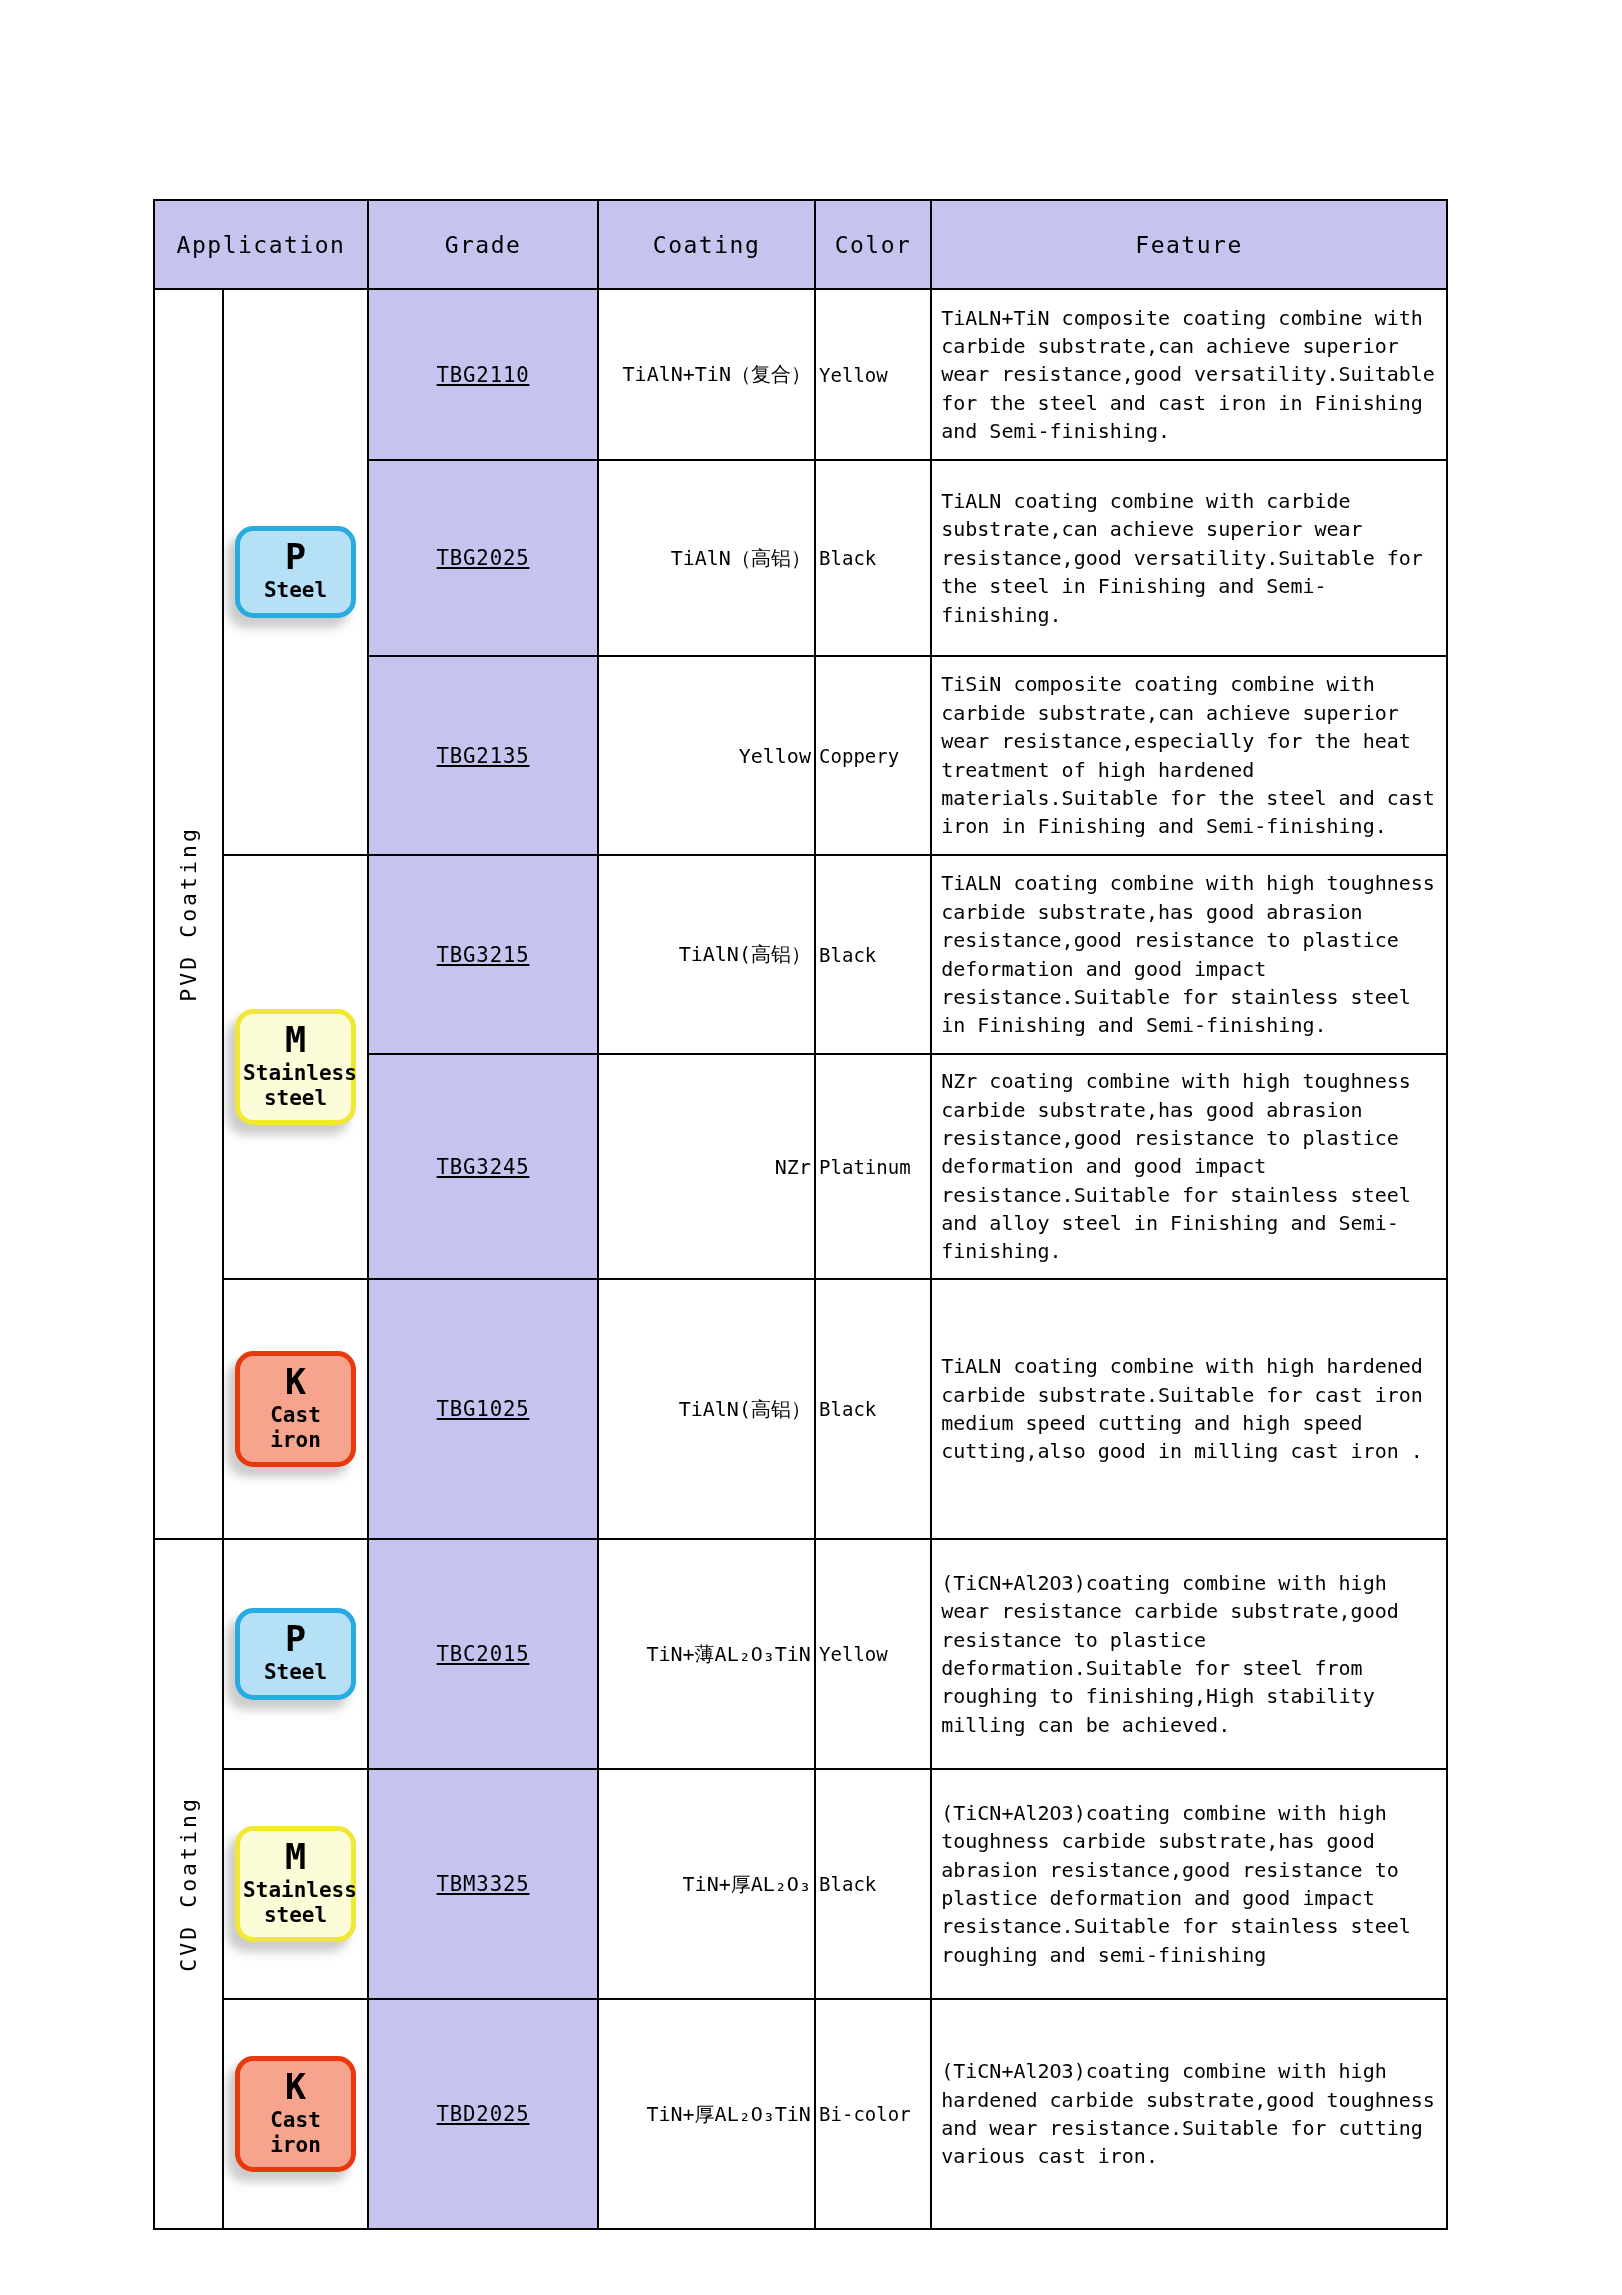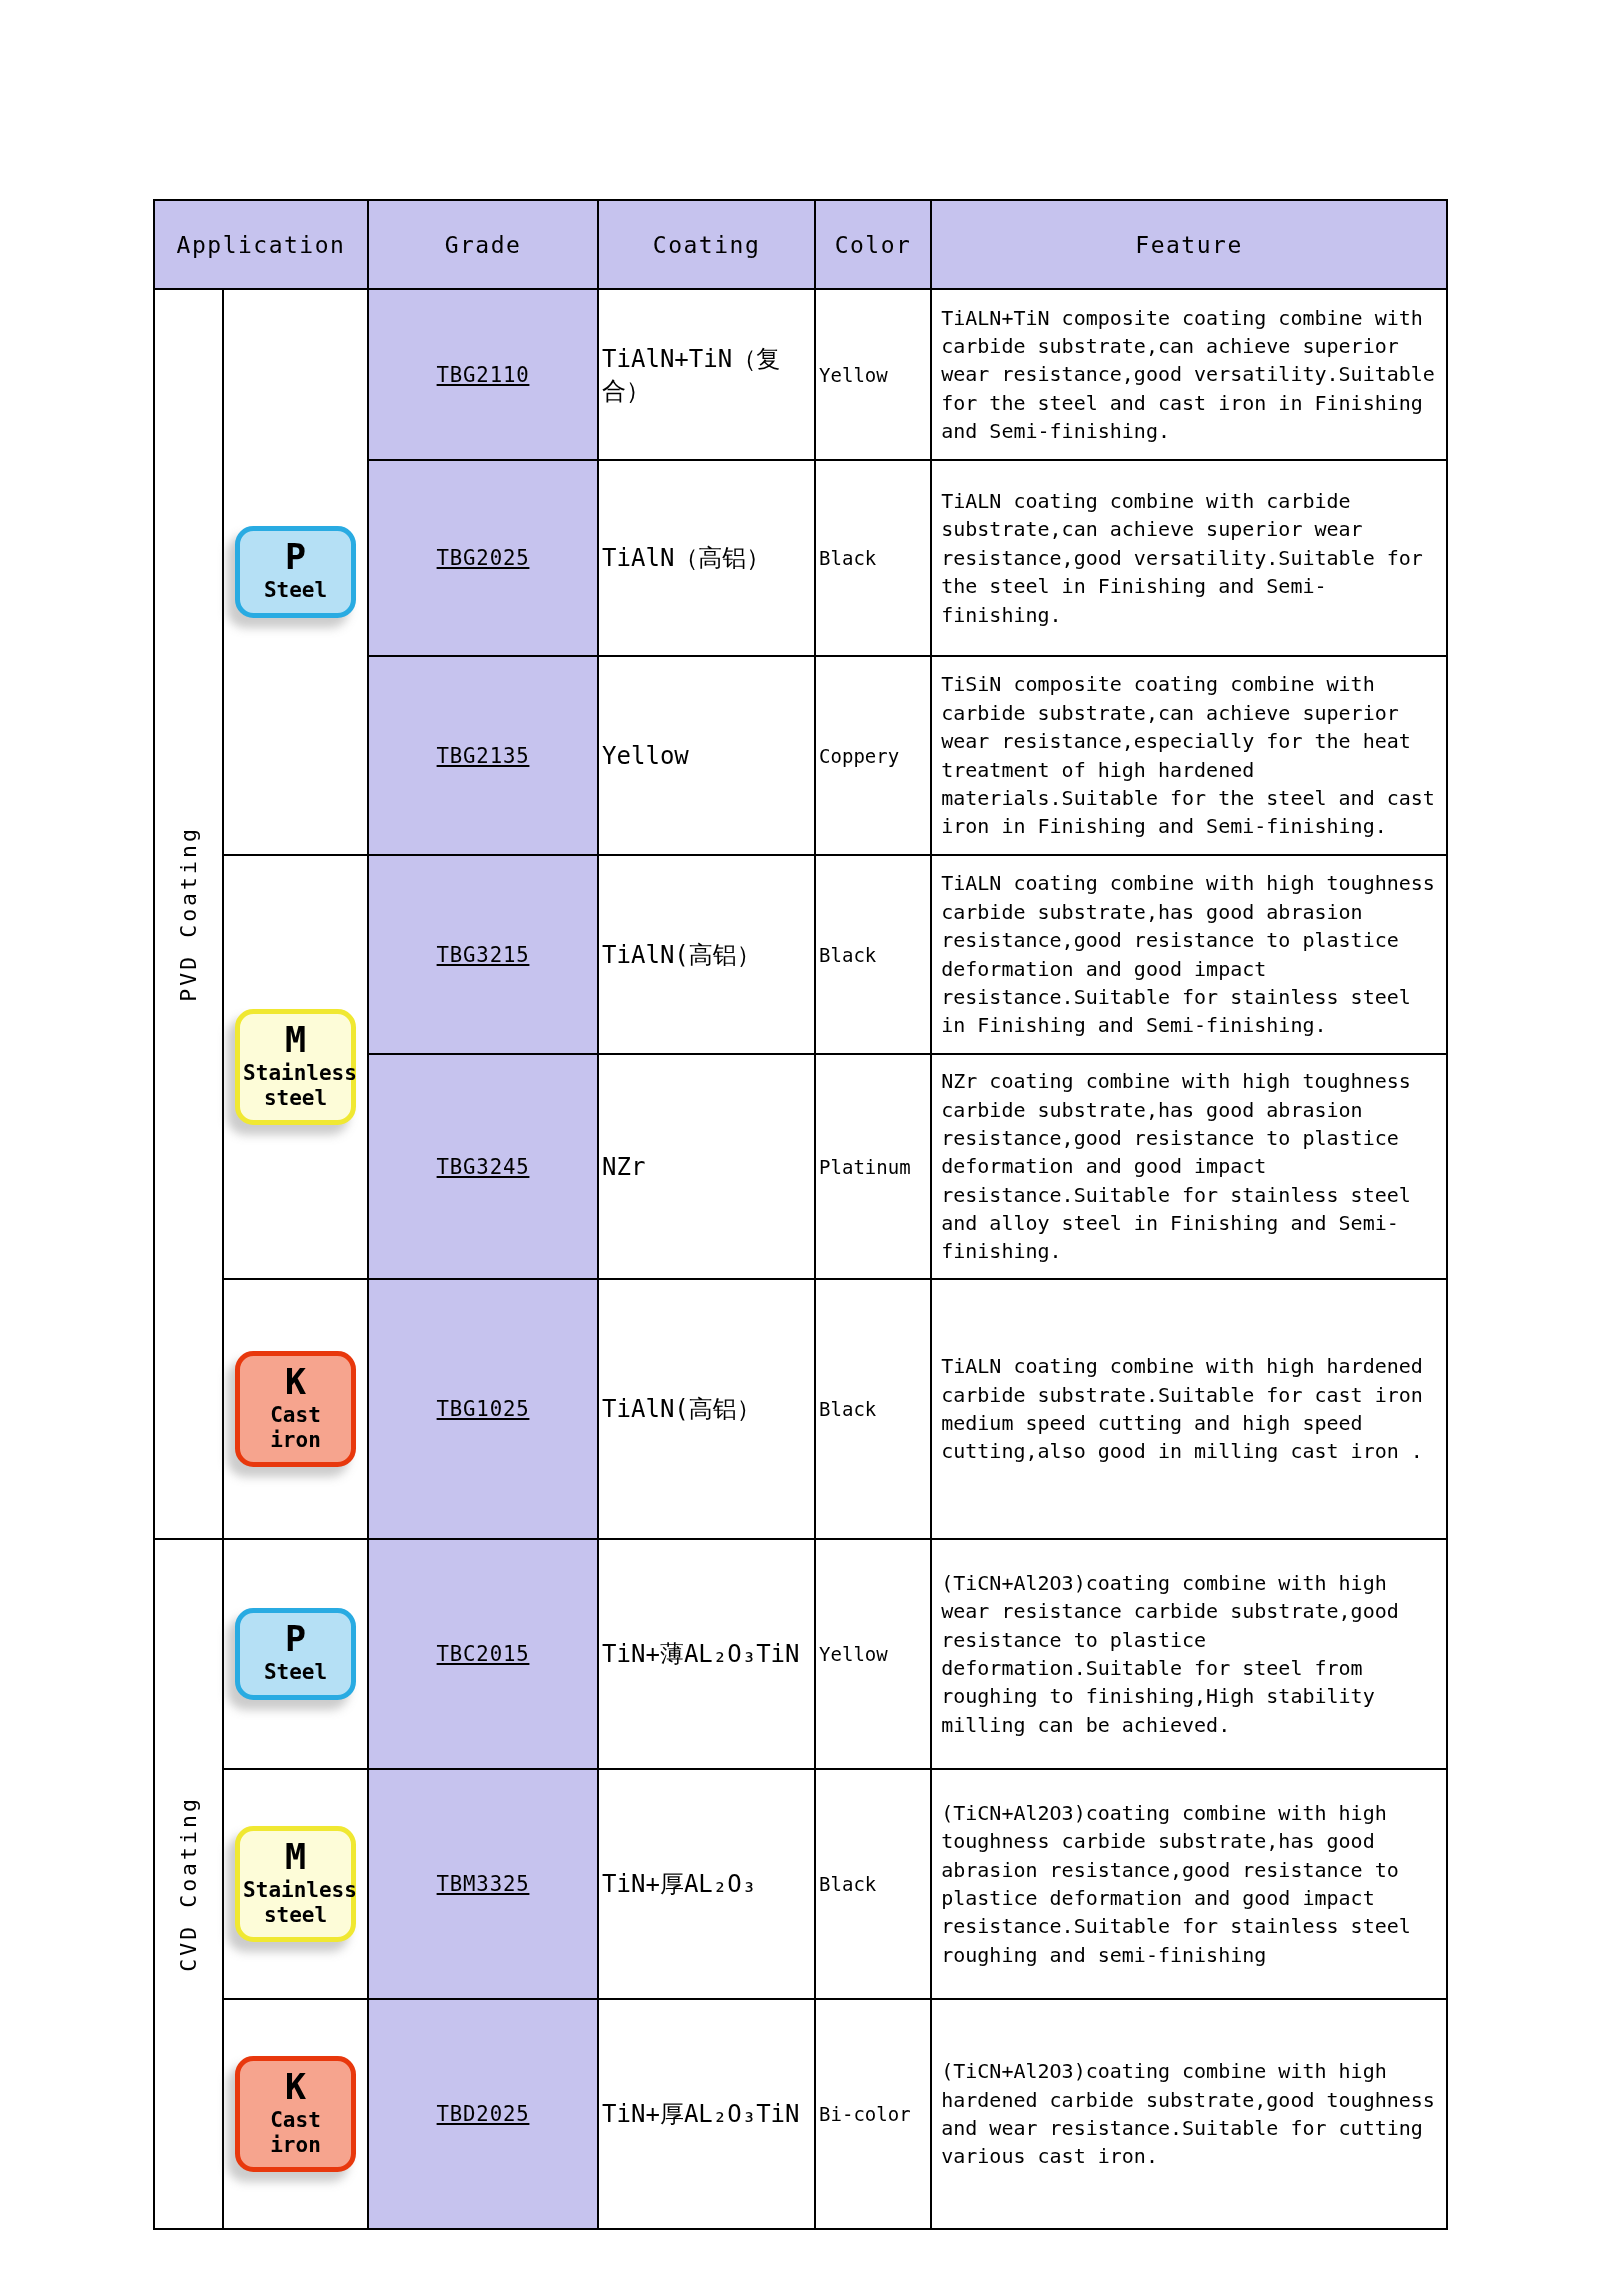--- a/index.html
+++ b/index.html
@@ -60,21 +60,21 @@
   .badge.m { background: #fdfcd8; border: 5.4px solid #f0e832; }
   .badge.k { background: #f6a48e; border: 5.4px solid #e8380d; }
 
   td.grade {
     background: #c6c3ee;
     text-align: center;
     font-size: 20.7px;
     letter-spacing: 0.8px;
     text-decoration: underline;
   }
-  td.coating { text-align: left; font-size: 24px; padding: 0 3.1px; }
+  td.coating { text-align: right; font-size: 20px; padding: 0 3.1px; }
   td.colorv  { font-size: 19px; padding: 0 3.1px; }
   td.feature {
     text-align: left;
     font-size: 20px;
     line-height: 1.42;
     padding: 7.7px 9.2px;
   }
 </style>
 </head>
 <body>

